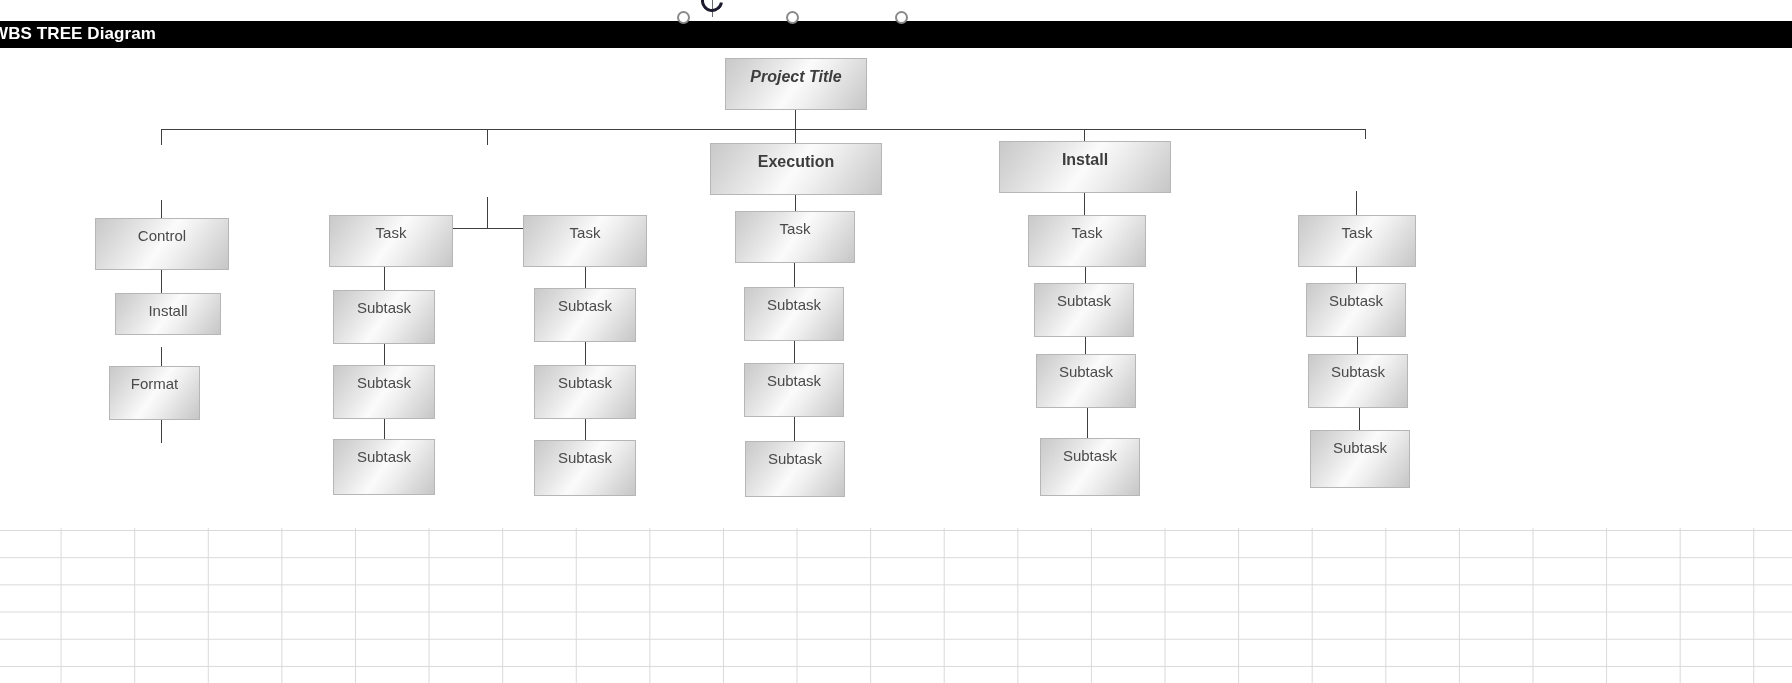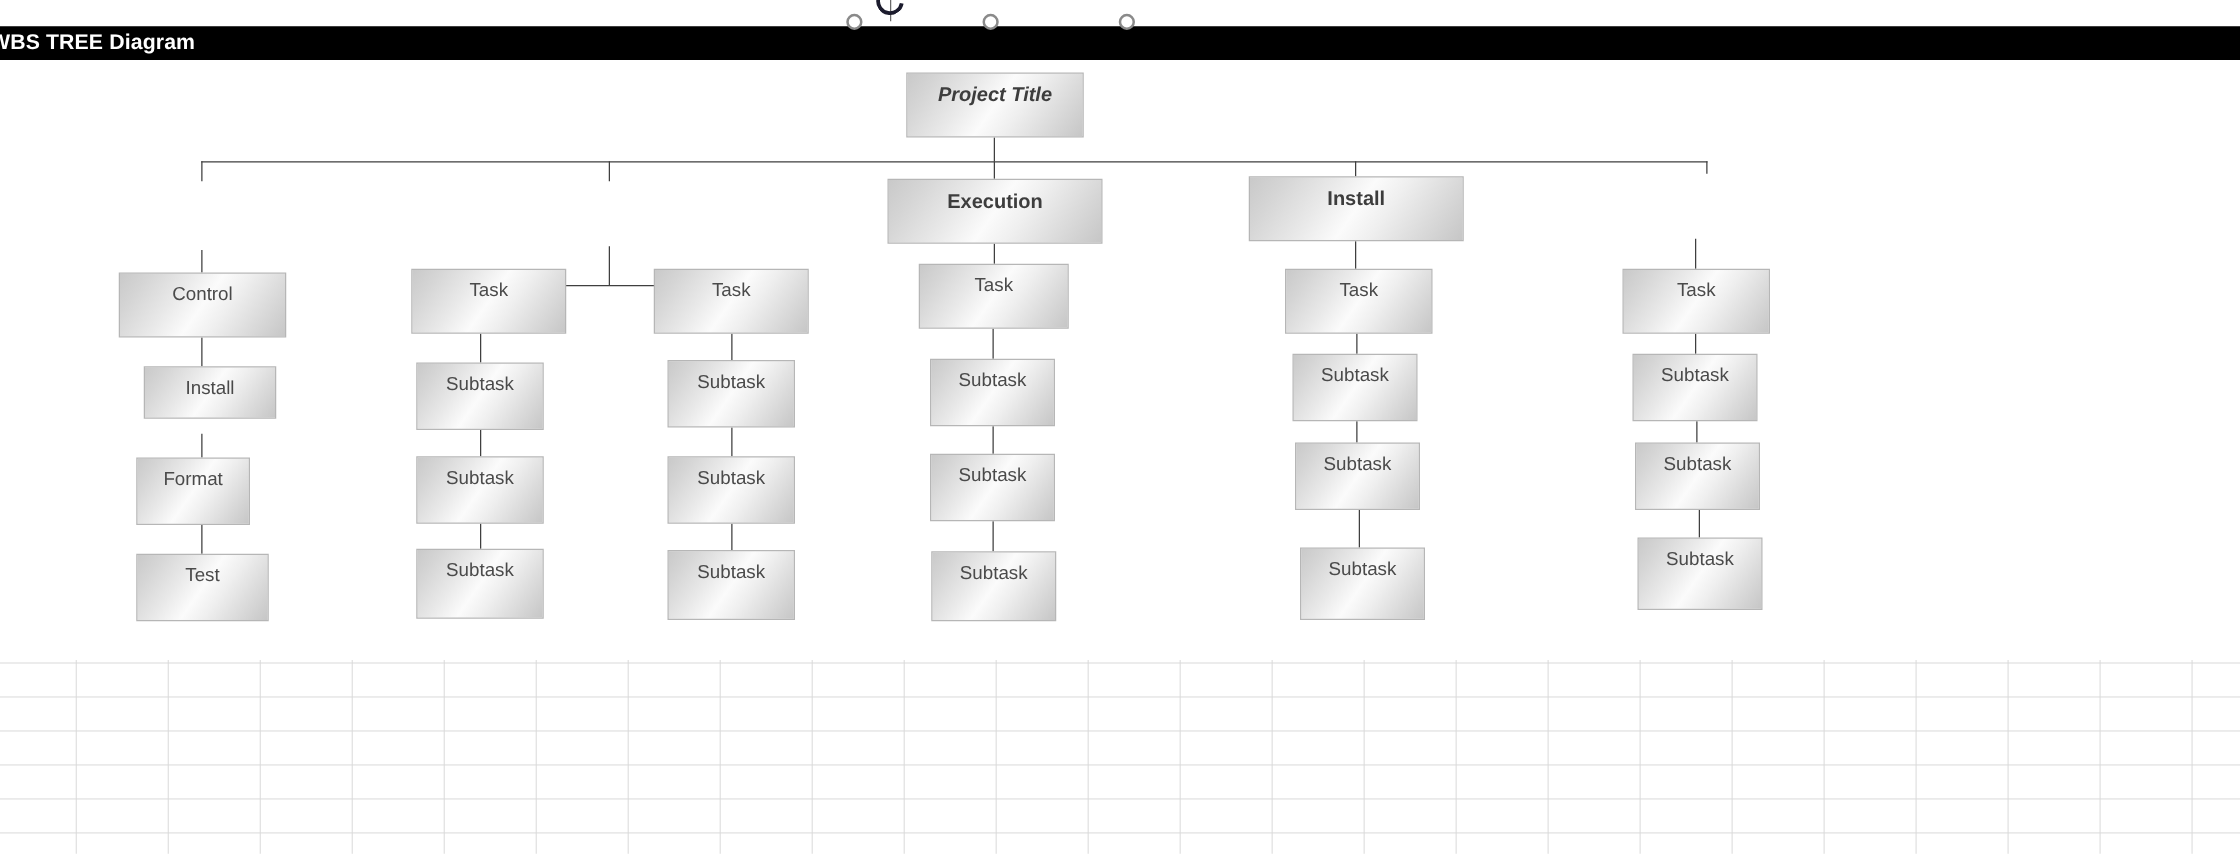--- a/index.html
+++ b/index.html
@@ -173,21 +173,20 @@
 
   <div class="node" style="left:95px; top:170px; width:134px; height:52px;">Control</div>
   <div class="conn v" style="left:161px; top:222px; height:23px;"></div>
 
   <div class="node" style="left:115px; top:245px; width:106px; height:42px;">Install</div>
   <div class="conn v" style="left:161px; top:299px; height:19px;"></div>
 
   <div class="node" style="left:109px; top:318px; width:91px; height:54px;">Format</div>
   <div class="conn v" style="left:161px; top:372px; height:23px;"></div>
 
-  <div class="node" style="left:109px; top:395px; width:106px; height:54px;">Test</div>
 
   <div class="conn v" style="left:487px; top:149px; height:31px;"></div>
   <div class="conn h" style="left:389px; top:180px; width:197px;"></div>
 
   <div class="node" style="left:329px; top:167px; width:124px; height:52px;">Task</div>
   <div class="conn v" style="left:384px; top:219px; height:23px;"></div>
   <div class="node" style="left:333px; top:242px; width:102px; height:54px;">Subtask</div>
   <div class="conn v" style="left:384px; top:296px; height:21px;"></div>
   <div class="node" style="left:333px; top:317px; width:102px; height:54px;">Subtask</div>
   <div class="conn v" style="left:384px; top:371px; height:20px;"></div>

